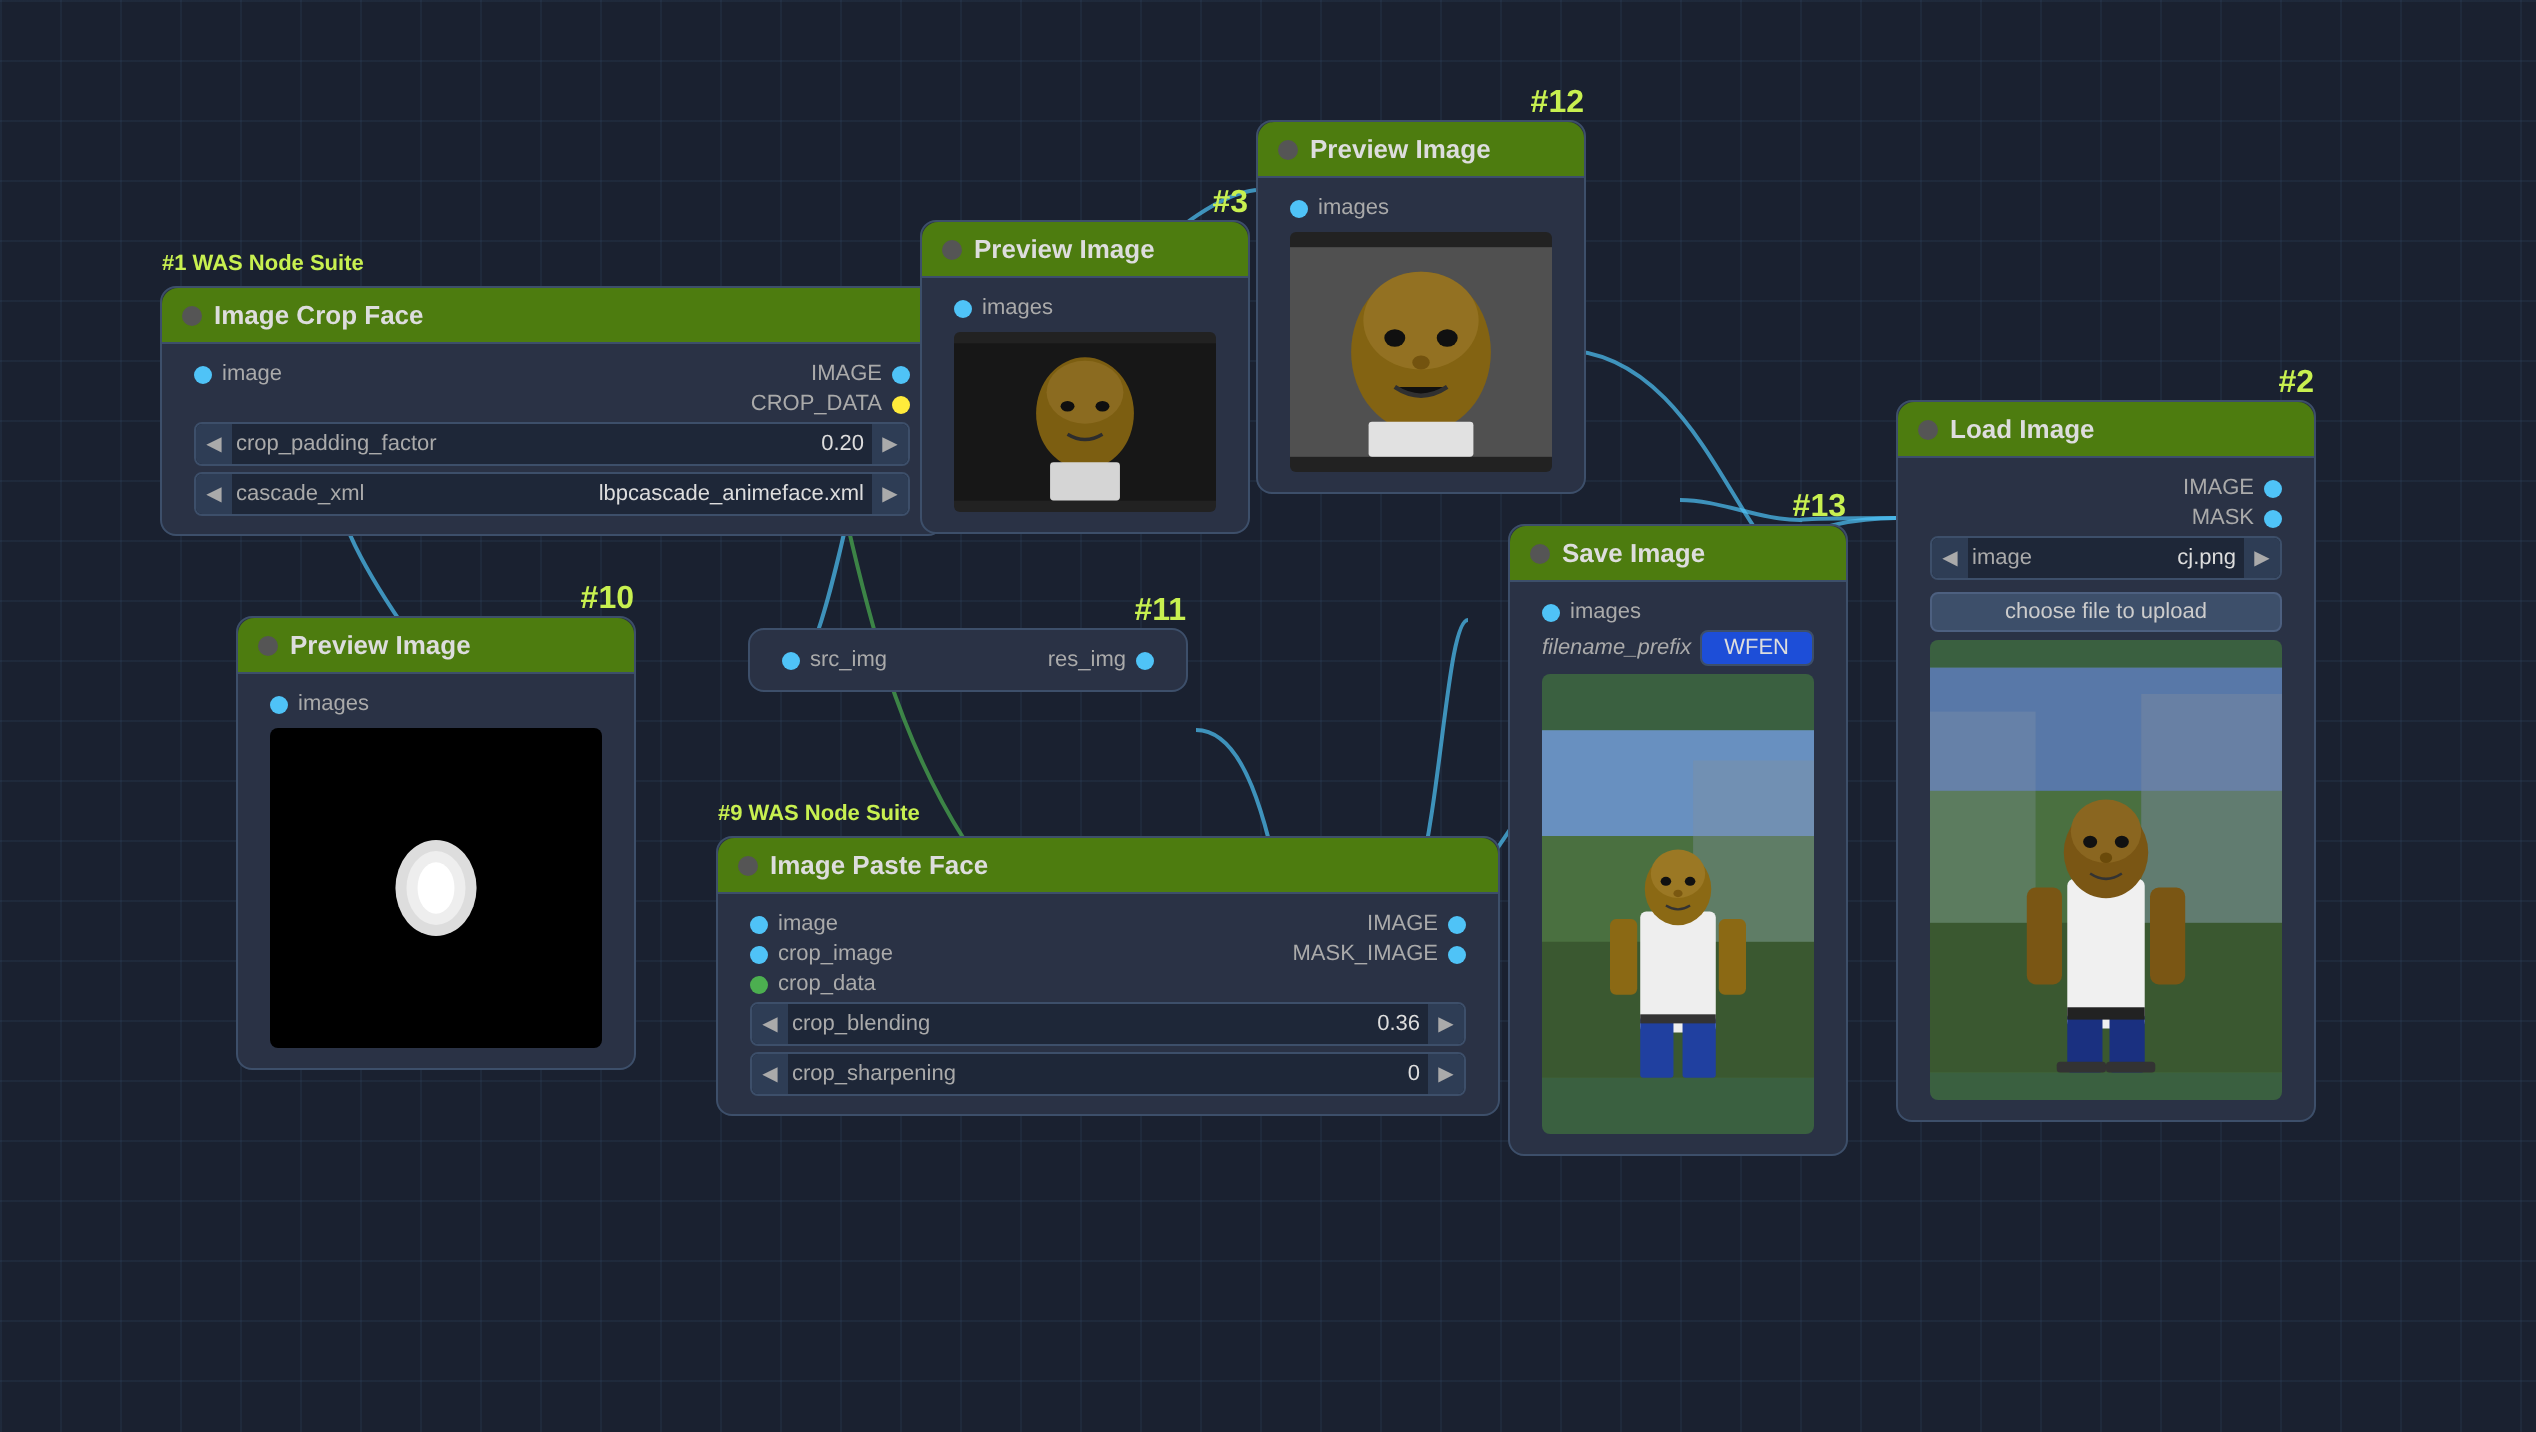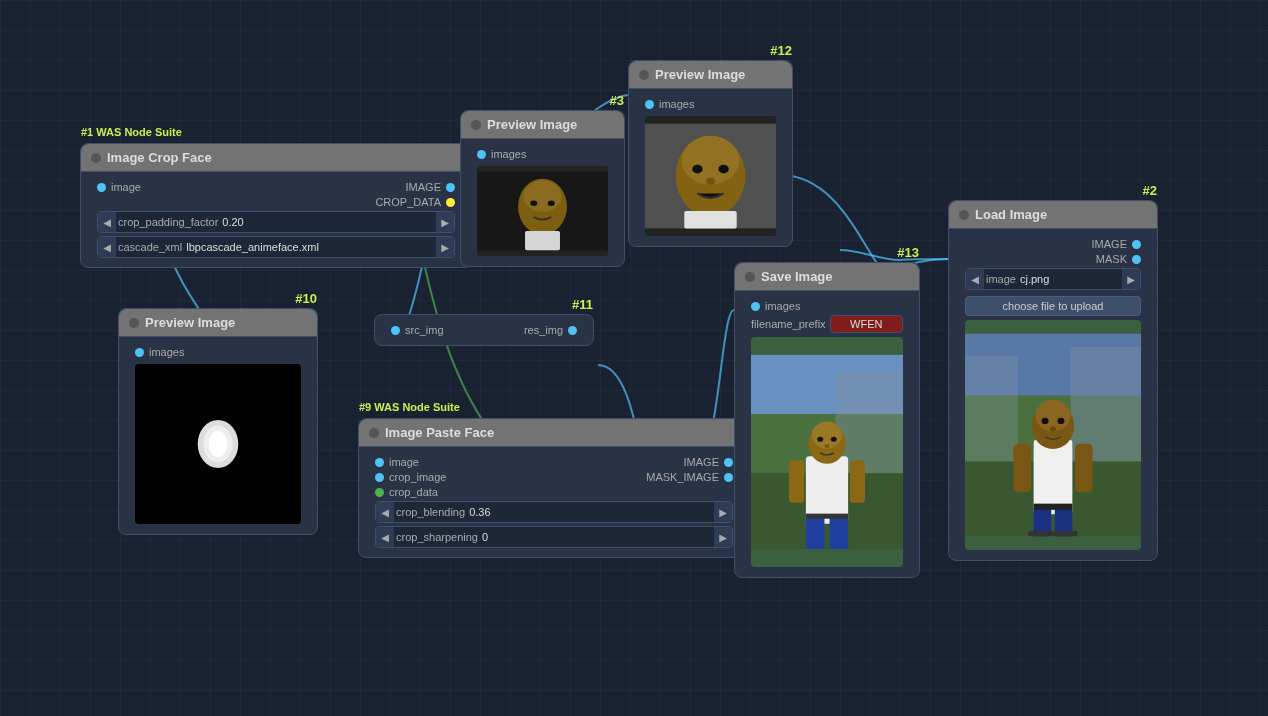--- a/index.html
+++ b/index.html
@@ -24,21 +24,21 @@
       border: 1px solid #3d4f6a;
       border-radius: 8px;
       min-width: 160px;
     }
 
     .node-header {
       display: flex;
       align-items: center;
       padding: 6px 10px;
       border-bottom: 1px solid #3d4f6a;
-      background: #737373;
+      background: #4d7c0f;
       border-radius: 8px 8px 0 0;
       gap: 6px;
     }
 
     .node-dot {
       width: 10px;
       height: 10px;
       border-radius: 50%;
       background: #555;
       flex-shrink: 0;
@@ -52,21 +52,21 @@
 
     .node-body {
       padding: 6px 16px;
     }
 
     .node-id {
       position: absolute;
       top: -18px;
       right: 0;
       color: #c8f050;
-      font-size: 13px;
+      font-size: 16px;
       font-weight: bold;
     }
 
     .node-label {
       position: absolute;
       top: -18px;
       left: 0;
       color: #c8f050;
       font-size: 11px;
       font-weight: bold;
@@ -140,21 +140,21 @@
       cursor: pointer;
       font-size: 10px;
       display: flex;
       align-items: center;
       justify-content: center;
       flex-shrink: 0;
     }
 
     .stepper-val {
       flex: 1;
-      text-align: left;
+      text-align: right;
       color: #ddd;
       font-size: 11px;
       padding: 2px 4px;
     }
 
     .stepper-label {
       color: #aaa;
       font-size: 11px;
       margin-left: 2px;
     }
@@ -215,24 +215,25 @@
     .save-prefix-row {
       display: flex;
       align-items: center;
       gap: 4px;
       margin: 3px 0;
     }
 
     .prefix-label {
       color: #aaa;
       font-size: 11px;
+      font-style: italic;
     }
 
     .prefix-val {
-      background: #7f1d1d;
+      background: #1d4ed8;
       border: 1px solid #3d4f6a;
       border-radius: 4px;
       color: #ddd;
       font-size: 11px;
       padding: 2px 6px;
       flex: 1;
       text-align: center;
     }
   </style>
 </head>
@@ -468,21 +469,21 @@
       <div class="stepper">
         <button class="stepper-btn">◀</button>
         <span class="stepper-label">crop_sharpening</span>
         <span class="stepper-val">0</span>
         <button class="stepper-btn">▶</button>
       </div>
     </div>
   </div>
 </div>
 
-<div class="node" style="left:734px; top:262px; width:186px;">
+<div class="node" style="left:754px; top:262px; width:170px;">
   <div style="position:relative;">
     <span class="node-id">#13</span>
   </div>
   <div class="node-header">
     <div class="node-dot"></div>
     <span class="node-title">Save Image</span>
   </div>
   <div class="node-body">
     <div class="port-row">
       <div class="port-left">

